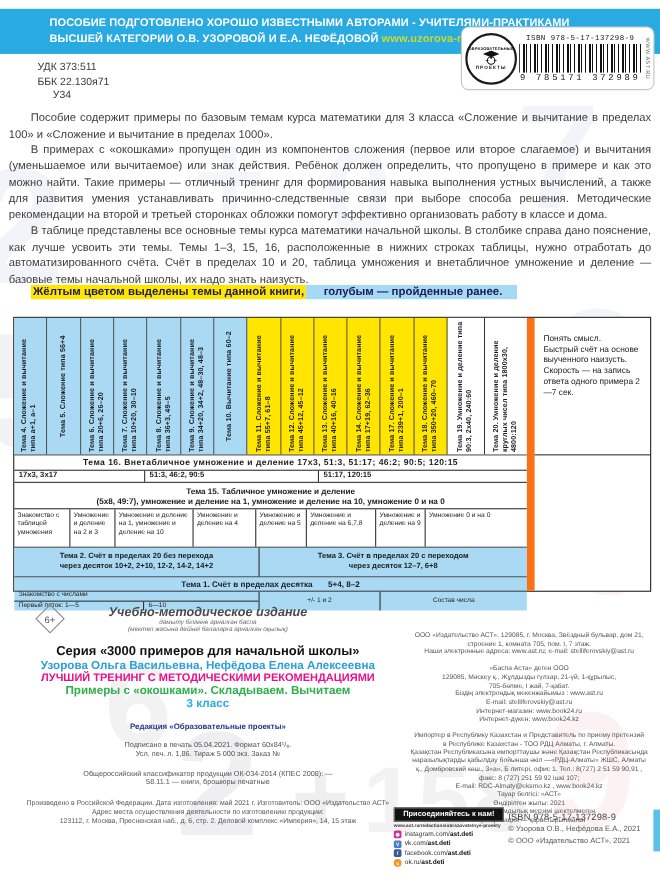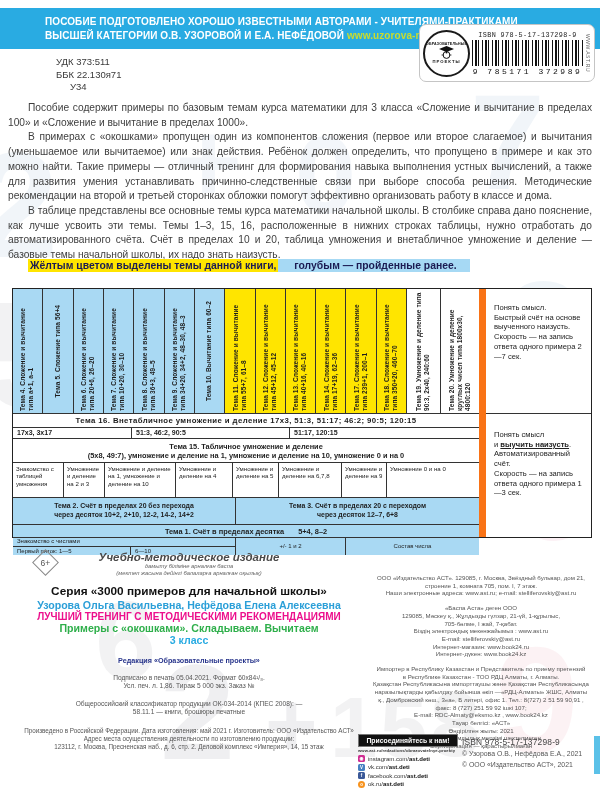--- a/index.html
+++ b/index.html
@@ -21,21 +21,21 @@
         flex:none;}
   .logo-t{font-size:3.6px;font-weight:bold;letter-spacing:.2px;color:#111;}
   .logo-b{font-size:4.2px;font-weight:bold;letter-spacing:1px;color:#111;}
   .bc-mid{flex:1;display:flex;flex-direction:column;align-items:center;padding:0 2px;}
   .bc-isbn{font-family:"Liberation Mono",monospace;font-size:6.8px;color:#222;letter-spacing:.4px;}
   .bc-stripes{width:100%;height:26px;margin:1px 0;
       background:repeating-linear-gradient(90deg,#111 0 1px,#fff 1px 3px,#111 3px 5px,#fff 5px 6px,#111 6px 7px,#fff 7px 10px);}
   .bc-digits{font-family:"Liberation Mono",monospace;font-size:8px;color:#111;letter-spacing:2.5px;}
   .bc-side{writing-mode:vertical-rl;font-size:5px;color:#666;letter-spacing:.5px;flex:none;}
   
-  .udk{position:absolute;left:56px;top:56px;font-size:9.5px;line-height:12.5px;color:#3a3a3a;}
+  .udk{position:absolute;left:34px;top:56px;font-size:9.5px;line-height:12.5px;color:#3a3a3a;}
   .udk .u34{padding-left:14px;}
   
   .body-text{position:absolute;left:8px;top:101px;width:584px;font-size:10.2px;
              line-height:14.7px;color:#3e3e3e;text-align:justify;}
   .body-text p{margin:0;text-indent:20px;}
   .legend{position:absolute;left:8px;top:260px;width:584px;font-size:10.4px;font-weight:bold;
           color:#1b1b52;text-indent:20px;}
   .hl-y{background:#ffe500;padding:1px 2px;}
   .hl-b{background:#a6d9f4;padding:1px 13px;}
   
@@ -277,26 +277,20 @@
         <div class="im">+/- 1 и 2</div>
         <div class="ir">Состав числа</div>
       </div>
     </div>
     <div class="tnotes">
       <div class="n1">
         <div>Понять смысл.</div>
         <div>Быстрый счёт на основе выученного наизусть.</div>
         <div>Скорость — на запись ответа одного примера 2—7 сек.</div>
       </div>
-      <div class="n2">
-        <div>Понять смысл</div>
-        <div><span>и </span><u>выучить наизусть</u><span>.</span></div>
-        <div>Автоматизированный счёт.</div>
-        <div>Скорость — на запись ответа одного примера 1—3 сек.</div>
-      </div>
     </div>
   </div>
 
   <div class="colophon">
     <div class="col-l">
       <div class="diamond">
           <span>6+</span>
         </div>
       <div class="ed-type">Учебно-методическое издание</div>
       <div class="kz-sub">дамыту біліміне арналған баспа</div>

